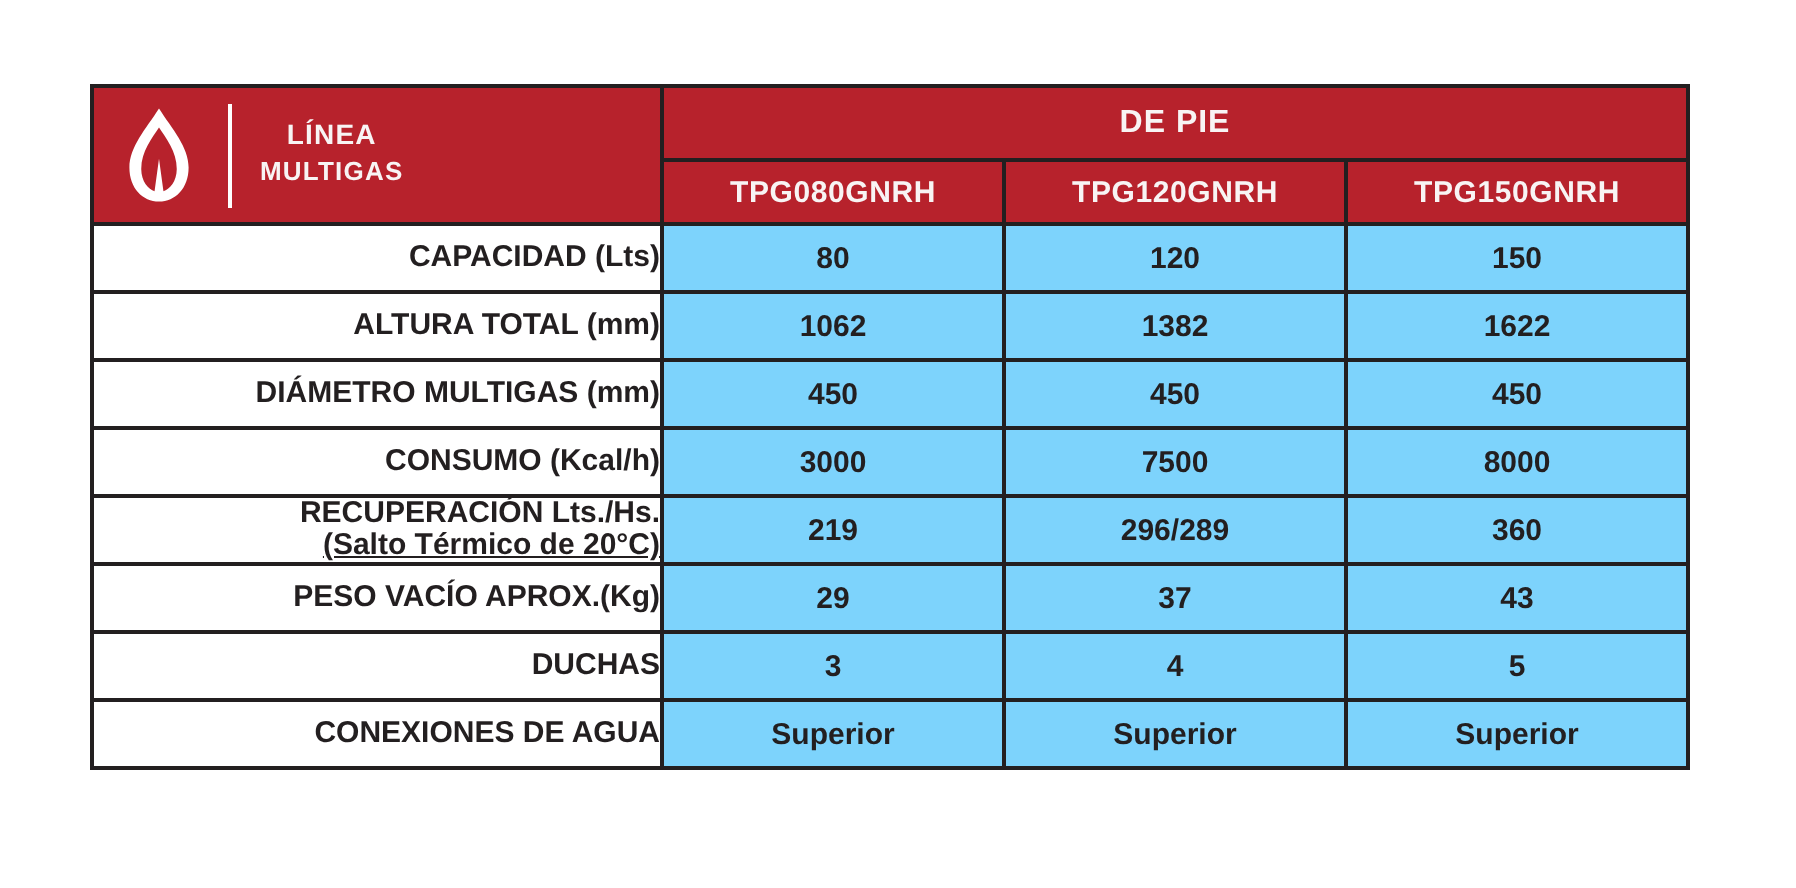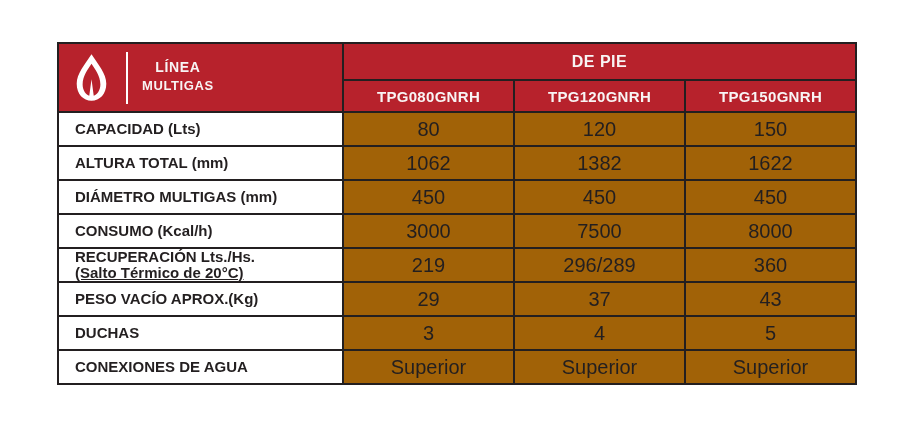--- a/index.html
+++ b/index.html
@@ -5,21 +5,21 @@
   * { margin: 0; padding: 0; box-sizing: border-box; }
   html, body { background: #ffffff; }
   body {
     width: 898px; height: 444px;
     position: relative;
     font-family: "Liberation Sans", sans-serif;
     -webkit-font-smoothing: antialiased;
   }
   .spec-table-wrap {
     position: absolute;
-    left: 45px; top: 42px; margin-left: 12px;
+    left: 45px; top: 42px;
   }
   table.spec-table {
     border-collapse: collapse;
     table-layout: fixed;
     width: 798px;
   }
   table.spec-table th, table.spec-table td {
     border: 2px solid #231f20;
     vertical-align: middle;
   }
@@ -68,34 +68,34 @@
   .brand-line2 {
     font-size: 13px; font-weight: bold;
     letter-spacing: 0.6px; line-height: 21px;
     color: #f8f4f4;
   }
 
   
   tbody th.spec-label {
     background: #ffffff;
     color: #231f20;
-    text-align: left;
+    text-align: right;
     font-size: 15px;
     font-weight: bold;
     padding-left: 16px;
     height: 34px;
     line-height: 16px;
   }
   tbody tr.tall th.spec-label { height: 32px; }
   tbody td.spec-value {
-    background: #a16207;
+    background: #7dd3fc;
     color: #231f20;
     text-align: center;
-    font-size: 20px;
-    font-weight: normal;
+    font-size: 15px;
+    font-weight: bold;
   }
   .sub-label { display: block; font-size: 15px; font-weight: bold; text-decoration: underline; }
 </style>
 </head>
 <body>
 
 <div class="spec-table-wrap">
   <table class="spec-table">
     <colgroup>
       <col class="label-col">

